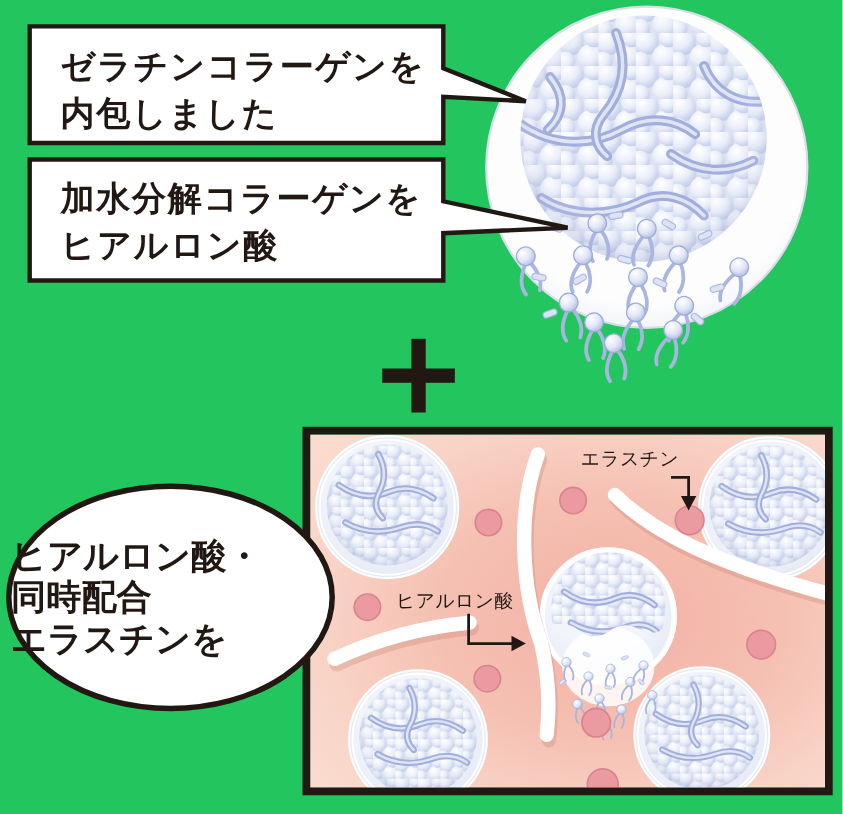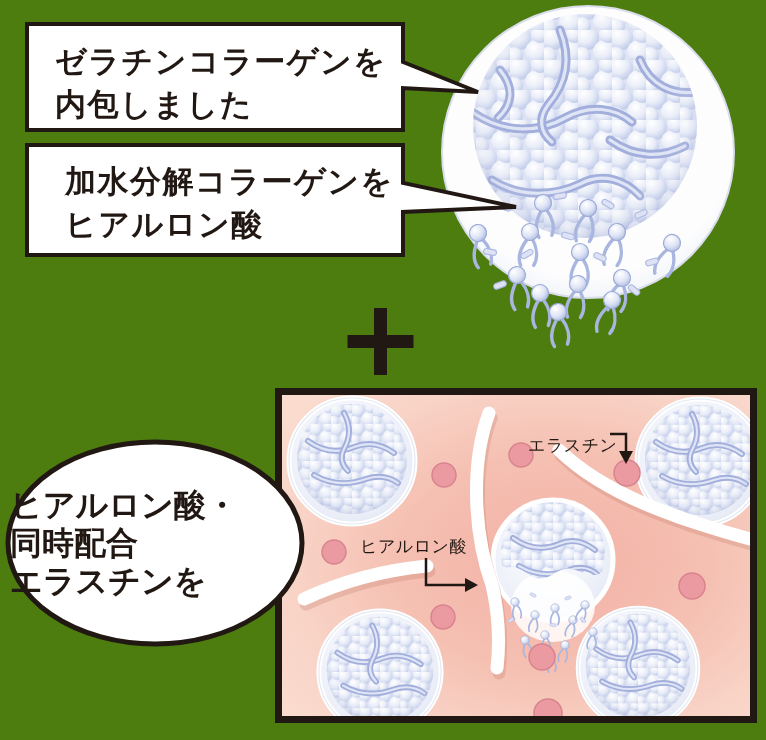--- a/index.html
+++ b/index.html
@@ -1,35 +1,35 @@
 <!DOCTYPE html>
 <html><head>
 <meta charset="utf-8">
 <style>
   html,body{margin:0;padding:0;background:#ffffff;}
   .stage{
-    position:relative;width:766px;height:740px;background:#4d7c0f;overflow:hidden;
+    position:relative;width:766px;height:740px;background:#22c55e;overflow:hidden;
     font-family:"DejaVu Sans","Liberation Sans",sans-serif;color:#221813;
   }
   .art{position:absolute;left:0;top:0;}
   .callout-text{
     position:absolute;font-size:31px;font-weight:700;line-height:43px;
     letter-spacing:1.5px;white-space:nowrap;color:#221813;
   }
   .box1-text{left:55px;top:40px;}
-  .box2-text{left:65px;top:160px;}
+  .box2-text{left:55px;top:160px;}
   .bubble-text{
     position:absolute;left:10px;top:486px;width:290px;text-align:left;
     font-size:32px;font-weight:700;line-height:38px;color:#221813;
   }
   .panel-label{
     position:absolute;font-size:17px;font-weight:500;letter-spacing:0.5px;
     white-space:nowrap;color:#221813;
   }
-  .label-elastin{left:528px;top:434px;}
+  .label-elastin{left:528px;top:406px;}
   .label-hyaluronic{left:360px;top:535px;}
   .rib{fill:none;stroke:#a2afdc;stroke-width:9;stroke-linecap:round;}
   .ribHi{fill:none;stroke:#e0e5f6;stroke-width:3.2;stroke-linecap:round;}
   .ribS{fill:none;stroke:#a2afdc;stroke-width:6;stroke-linecap:round;}
   .ribSHi{fill:none;stroke:#e0e5f6;stroke-width:2.2;stroke-linecap:round;}
   .tail{fill:none;stroke:#a9b6e0;stroke-width:3.4;stroke-linecap:round;}
   .strand{fill:none;stroke:#ffffff;stroke-width:13;stroke-linecap:round;}
   .strandShadow{fill:none;stroke:rgba(193,122,104,0.28);stroke-width:13;stroke-linecap:round;}
   .arrowLine{fill:none;stroke:#221813;stroke-width:2.5;}
 </style>

